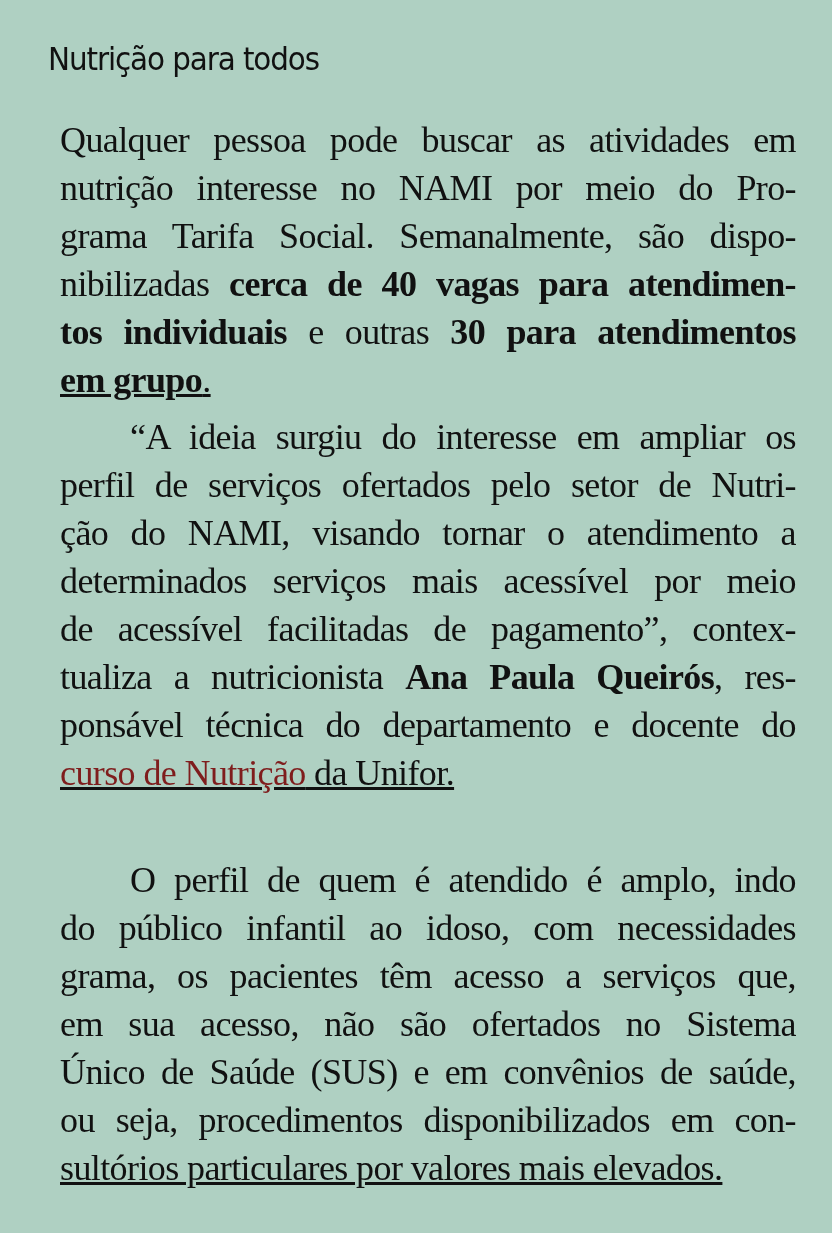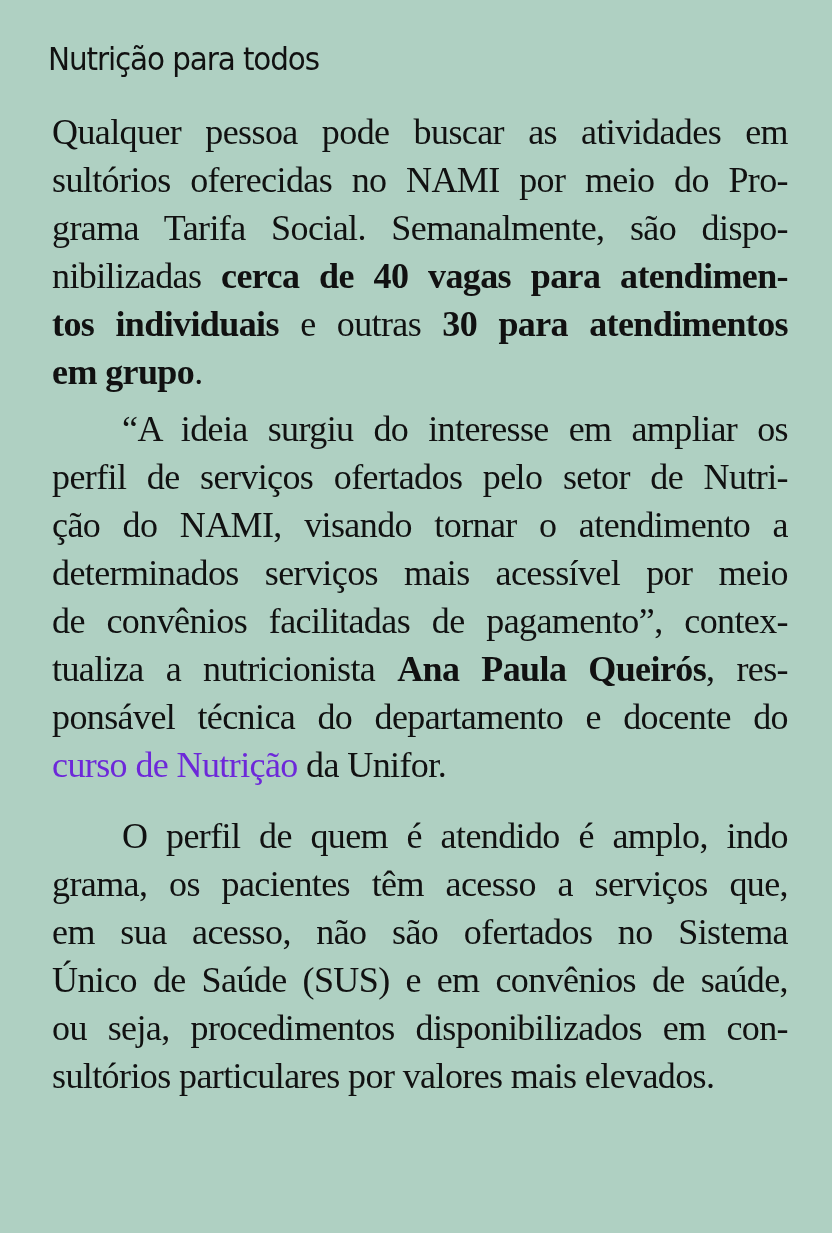--- a/index.html
+++ b/index.html
@@ -26,64 +26,65 @@
       transform-origin: left center;
       white-space: nowrap;
       margin: 0;
     }
     .para {
       position: absolute;
       left: 0;
       width: 736px;
       font-family: "Liberation Serif", serif;
       color: #111;
-      margin: 4px;
+      margin: 12px;
     }
     .line {
       display: block;
       height: 48px;
       line-height: 48px;
       font-size: 36px;
       white-space: nowrap;
       text-align: justify;
       text-align-last: justify;
       letter-spacing: -0.6px;
     }
-    .line.last { text-align-last: left; }
+    .line.last { text-align-last: left; text-decoration: underline; }
     .line.indent { padding-left: 70px; }
     b { font-weight: bold; }
-    .link { color: #6d28d9; }
+    .link { color: #7f1d1d; }
     #p1 { top: 104px; }
     #p2 { top: 401px; }
-    #p3 { top: 808px; }
+    #p3 { top: 844px; }
   </style>
 </head>
 <body>
 
 <div class="page">
   <h2 class="heading">Nutrição para todos</h2>
   <div class="para" id="p1">
       <span class="line">Qualquer pessoa pode buscar as atividades em</span>
-      <span class="line">sultórios oferecidas no NAMI por meio do Pro-</span>
+      <span class="line">nutrição interesse no NAMI por meio do Pro-</span>
       <span class="line">grama Tarifa Social. Semanalmente, são dispo-</span>
       <span class="line">nibilizadas <b>cerca de 40 vagas para atendimen-</b></span>
       <span class="line"><b>tos individuais</b> e outras <b>30 para atendimentos</b></span>
       <span class="line last"><b>em grupo</b>.</span>
     </div>
   <div class="para" id="p2">
       <span class="line indent">“A ideia surgiu do interesse em ampliar os</span>
       <span class="line">perfil de serviços ofertados pelo setor de Nutri-</span>
       <span class="line">ção do NAMI, visando tornar o atendimento a</span>
       <span class="line">determinados serviços mais acessível por meio</span>
-      <span class="line">de convênios facilitadas de pagamento”, contex-</span>
+      <span class="line">de acessível facilitadas de pagamento”, contex-</span>
       <span class="line">tualiza a nutricionista <b>Ana Paula Queirós</b>, res-</span>
       <span class="line">ponsável técnica do departamento e docente do</span>
       <span class="line last"><span class="link">curso de Nutrição</span> da Unifor.</span>
     </div>
   <div class="para" id="p3">
       <span class="line indent">O perfil de quem é atendido é amplo, indo</span>
+      <span class="line">do público infantil ao idoso, com necessidades</span>
       <span class="line">grama, os pacientes têm acesso a serviços que,</span>
       <span class="line">em sua acesso, não são ofertados no Sistema</span>
       <span class="line">Único de Saúde (SUS) e em convênios de saúde,</span>
       <span class="line">ou seja, procedimentos disponibilizados em con-</span>
       <span class="line last">sultórios particulares por valores mais elevados.</span>
     </div>
 </div>
 
 </body></html>

